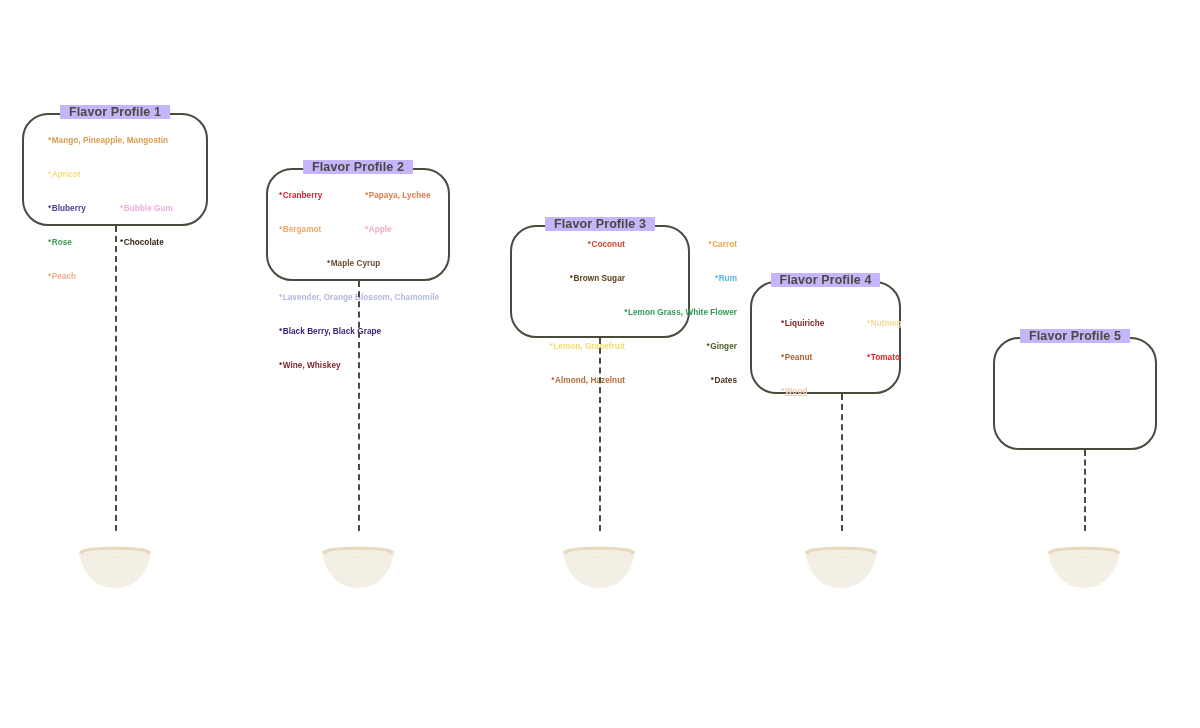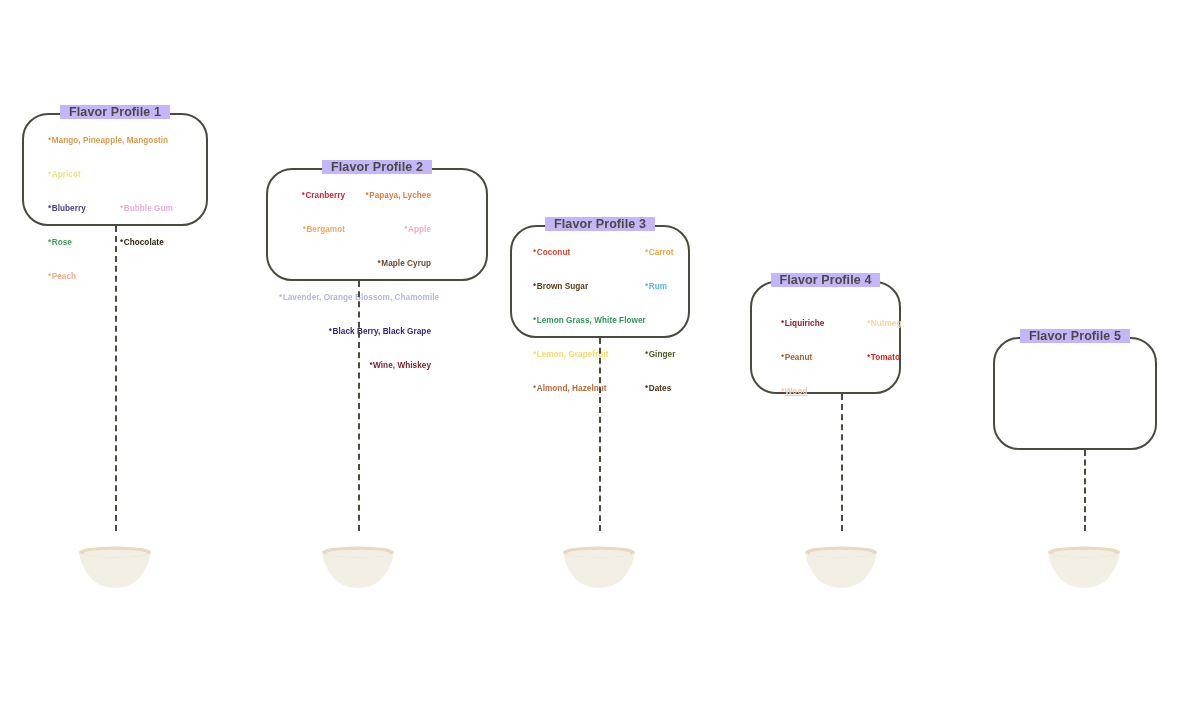--- a/index.html
+++ b/index.html
@@ -105,46 +105,46 @@
       <div class="connector" style="left: 115px; top: 226px; height: 305px; border-left-color: rgb(74, 74, 63);"></div>
       <div class="bowl" style="left: 77px; top: 545px; width: 76px; height: 44px;">
         <svg width="76" height="44" viewBox="0 0 76 44">
           <path d="M 2,7 C 2,7 6,43 38,43 C 70,43 74,7 74,7 Z" fill="#f4efe4"></path>
           <ellipse cx="38" cy="7" rx="36" ry="5.5" fill="#e8d9bf"></ellipse>
           <ellipse cx="38" cy="8.5" rx="32" ry="3.8" fill="#f4efe4"></ellipse>
         </svg>
       </div>
     </div>
     <div class="profile-group" style="left: 0px; top: 0px;">
-      <div class="profile-box" style="left: 266px; top: 168px; width: 222px; height: 113px; border-color: rgb(74, 74, 63); text-align: right;">
+      <div class="profile-box" style="left: 266px; top: 168px; width: 184px; height: 113px; border-color: rgb(74, 74, 63);">
         <div class="profile-title" style="color: rgb(74, 74, 63);">Flavor Profile 2</div>
         <div class="notes" style="left: 11px; top: 19px; grid-template-columns: repeat(2, 66px);">
           <div class="note" style="color: rgb(207, 34, 51); grid-area: 1 / 1 / auto / span 1;"><span class="dot">•</span><span>Cranberry</span></div>
           <div class="note" style="color: rgb(222, 125, 74); grid-area: 1 / 2 / auto / span 1;"><span class="dot">•</span><span>Papaya, Lychee</span></div>
           <div class="note" style="color: rgb(240, 168, 96); grid-area: 2 / 1 / auto / span 1;"><span class="dot">•</span><span>Bergamot</span></div>
           <div class="note" style="color: rgb(243, 169, 200); grid-area: 2 / 2 / auto / span 1;"><span class="dot">•</span><span>Apple</span></div>
           <div class="note" style="color: rgb(107, 74, 47); grid-area: 3 / 1 / auto / span 2; margin-left: 48px;"><span class="dot">•</span><span>Maple Cyrup</span></div>
           <div class="note" style="color: rgb(179, 182, 224); grid-area: 4 / 1 / auto / span 2;"><span class="dot">•</span><span>Lavender, Orange Blossom, Chamomile</span></div>
           <div class="note" style="color: rgb(59, 34, 112); grid-area: 5 / 1 / auto / span 2;"><span class="dot">•</span><span>Black Berry, Black Grape</span></div>
-          <div class="note" style="color: rgb(122, 31, 40); grid-area: 6 / 1 / auto / span 2; margin-left: 9px;"><span class="dot">•</span><span>Wine, Whiskey</span></div>
+          <div class="note" style="color: rgb(122, 31, 40); grid-area: 6 / 1 / auto / span 2;"><span class="dot">•</span><span>Wine, Whiskey</span></div>
         </div>
       </div>
       <div class="connector" style="left: 358px; top: 281px; height: 250px; border-left-color: rgb(74, 74, 63);"></div>
       <div class="bowl" style="left: 320px; top: 545px; width: 76px; height: 44px;">
         <svg width="76" height="44" viewBox="0 0 76 44">
           <path d="M 2,7 C 2,7 6,43 38,43 C 70,43 74,7 74,7 Z" fill="#f4efe4"></path>
           <ellipse cx="38" cy="7" rx="36" ry="5.5" fill="#e8d9bf"></ellipse>
           <ellipse cx="38" cy="8.5" rx="32" ry="3.8" fill="#f4efe4"></ellipse>
         </svg>
       </div>
     </div>
     <div class="profile-group" style="left: 0px; top: 0px;">
       <div class="profile-box" style="left: 510px; top: 225px; width: 180px; height: 113px; border-color: rgb(74, 74, 63);">
         <div class="profile-title" style="color: rgb(74, 74, 63);">Flavor Profile 3</div>
-        <div class="notes" style="left: 21px; top: 19px; grid-template-columns: repeat(2, 92px);">
+        <div class="notes" style="left: 21px; top: 11px; grid-template-columns: repeat(2, 92px); text-align: right;">
           <div class="note" style="color: rgb(210, 68, 42); grid-area: 1 / 1 / auto / span 1;"><span class="dot">•</span><span>Coconut</span></div>
           <div class="note" style="color: rgb(233, 166, 60); grid-area: 1 / 2 / auto / span 1;"><span class="dot">•</span><span>Carrot</span></div>
           <div class="note" style="color: rgb(92, 58, 20); grid-area: 2 / 1 / auto / span 1;"><span class="dot">•</span><span>Brown Sugar</span></div>
           <div class="note" style="color: rgb(86, 180, 224); grid-area: 2 / 2 / auto / span 1;"><span class="dot">•</span><span>Rum</span></div>
           <div class="note" style="color: rgb(47, 154, 85); grid-area: 3 / 1 / auto / span 2;"><span class="dot">•</span><span>Lemon Grass, White Flower</span></div>
           <div class="note" style="color: rgb(240, 221, 106); grid-area: 4 / 1 / auto / span 1;"><span class="dot">•</span><span>Lemon, Grapefruit</span></div>
           <div class="note" style="color: rgb(75, 91, 34); grid-area: 4 / 2 / auto / span 1;"><span class="dot">•</span><span>Ginger</span></div>
           <div class="note" style="color: rgb(184, 106, 60); grid-area: 5 / 1 / auto / span 1;"><span class="dot">•</span><span>Almond, Hazelnut</span></div>
           <div class="note" style="color: rgb(75, 51, 24); grid-area: 5 / 2 / auto / span 1;"><span class="dot">•</span><span>Dates</span></div>
         </div>

